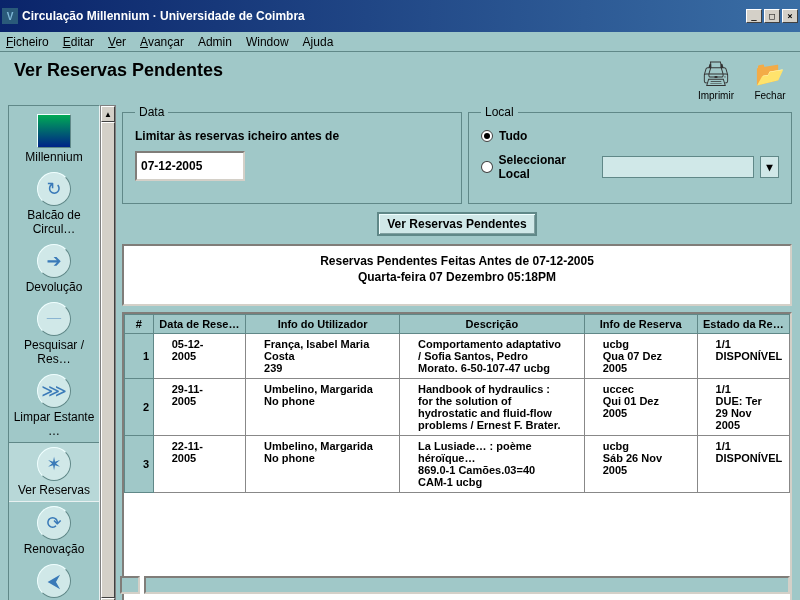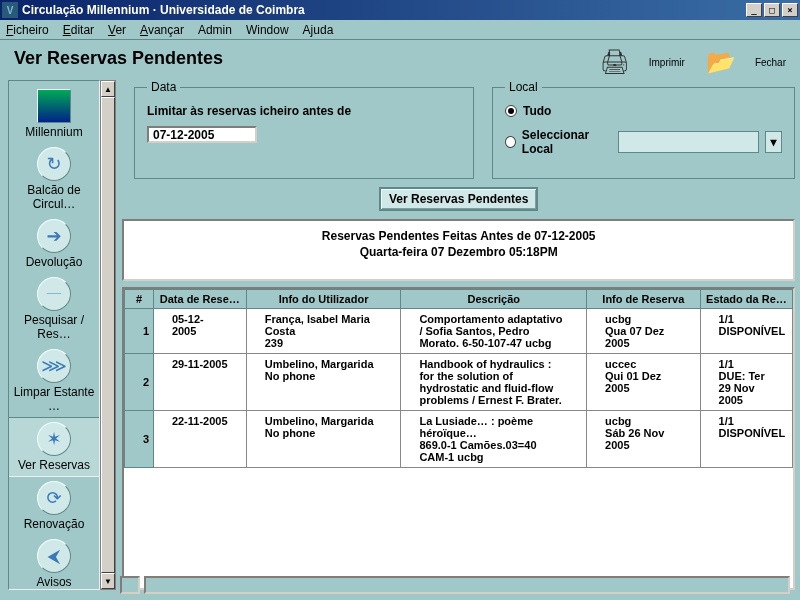--- a/index.html
+++ b/index.html
@@ -1,35 +1,35 @@
 <!DOCTYPE html>
 <html><head>
 <meta charset="utf-8">
 <style>
   * { box-sizing: border-box; margin: 0; padding: 0; font-family: Arial, sans-serif; font-size: 12px; }
   body { background: #a0c8c8; width: 800px; height: 600px; overflow: hidden; }
   
   
-  .titlebar { background: linear-gradient(to right, #0a246a, #3a6ea5); color: white; height: 20px; display: flex; align-items: center; padding: 0 2px; font-weight: bold; font-size: 11px; }
+  .titlebar { background: linear-gradient(to right, #0a246a, #3a6ea5); color: white; height: 32px; display: flex; align-items: center; padding: 0 2px; font-weight: bold; font-size: 11px; }
   .titlebar-icon { width: 16px; height: 16px; background: #2a5a7a; margin-right: 4px; display: flex; align-items: center; justify-content: center; }
   .titlebar-icon::before { content: "V"; color: #7fb8d8; font-size: 10px; }
   .titlebar-text { flex: 1; }
   .titlebar-buttons { display: flex; gap: 2px; }
   .titlebar-btn { width: 16px; height: 14px; background: #d4d0c8; border: 1px solid #fff; border-right-color: #404040; border-bottom-color: #404040; display: flex; align-items: center; justify-content: center; font-size: 9px; color: black; cursor: pointer; font-family: monospace; }
   
   
   .menubar { background: #a0c8c8; height: 20px; display: flex; align-items: center; padding: 0 6px; gap: 14px; border-bottom: 1px solid #608888; }
   .menu-item { font-size: 12px; cursor: pointer; text-align: right; }
   .menu-item u { text-decoration: underline; }
   
   
   .header { display: flex; align-items: flex-start; padding: 8px 14px 4px 14px; }
   .page-title { font-size: 18px; font-weight: bold; flex: 1; }
   .header-actions { display: flex; gap: 20px; }
-  .header-action { display: flex; flex-direction: row; align-items: center; gap: 18px; cursor: pointer; }
+  .header-action { display: flex; flex-direction: column; align-items: center; gap: 2px; cursor: pointer; }
   .header-action .icon { width: 32px; height: 28px; display: flex; align-items: center; justify-content: center; font-size: 24px; }
   .header-action .label { font-size: 10px; }
   
   
   .layout { display: flex; padding: 0 8px 8px 8px; height: 518px; }
   
   
   .sidebar-wrap { display: flex; width: 108px; }
   .sidebar { width: 92px; background: #a0c8c8; border-top: 1px solid #608888; border-left: 1px solid #608888; border-right: 1px solid #e8f0f0; border-bottom: 1px solid #e8f0f0; padding: 4px 0; display: flex; flex-direction: column; align-items: center; overflow: hidden; }
   .sidebar-item { width: 100%; display: flex; flex-direction: column; align-items: center; gap: 2px; padding: 4px 2px; font-size: 10px; text-align: center; cursor: pointer; }
@@ -38,26 +38,26 @@
   .sidebar-icon.square { border-radius: 0; background: #000; }
   .scrollbar-v { width: 16px; background: #d4d0c8; border: 1px solid #808080; display: flex; flex-direction: column; }
   .scroll-btn { height: 16px; background: #d4d0c8; border: 1px solid #fff; border-right-color: #404040; border-bottom-color: #404040; display: flex; align-items: center; justify-content: center; font-size: 8px; cursor: pointer; }
   .scroll-thumb { flex: 1; background: #d4d0c8; border: 1px solid #fff; border-right-color: #404040; border-bottom-color: #404040; }
   
   
   .content { flex: 1; display: flex; flex-direction: column; gap: 6px; padding-left: 6px; }
   
   
   .filter-row { display: flex; gap: 6px; }
-  fieldset { border: 1px solid #608888; padding: 10px 12px 12px 12px; background: #a0c8c8; margin-left: 12px; }
+  fieldset { border: 1px solid #608888; padding: 10px 12px 12px 12px; background: #a0c8c8; }
   fieldset.data-fs { flex: 0 0 340px; }
   fieldset.local-fs { flex: 1; }
   legend { padding: 0 4px; font-size: 12px; }
   .fs-label { font-weight: bold; margin-bottom: 8px; }
-  .date-input { width: 110px; height: 17px; border: 2px inset #d4d0c8; background: white; padding: 0 4px; font-weight: bold; font-size: 12px; }
+  .date-input { width: 110px; height: 30px; border: 2px inset #d4d0c8; background: white; padding: 0 4px; font-weight: bold; font-size: 12px; }
   .radio-row { display: flex; align-items: center; gap: 6px; margin-bottom: 10px; font-weight: bold; }
   .radio { width: 12px; height: 12px; border-radius: 50%; border: 1px solid #404040; background: white; display: flex; align-items: center; justify-content: center; }
   .radio.checked::after { content: ""; width: 6px; height: 6px; background: black; border-radius: 50%; }
   .select-box { display: inline-block; width: 160px; height: 22px; background: #d0e8e8; border: 1px solid #608888; vertical-align: middle; }
   .select-arrow { display: inline-block; width: 20px; height: 22px; background: #d0e8e8; border: 1px solid #608888; text-align: center; line-height: 20px; vertical-align: middle; }
   
   
   .action-btn-row { display: flex; justify-content: center; padding: 2px 0; }
   .action-btn { background: #d0e8e8; border: 2px solid #608888; padding: 3px 8px; font-weight: bold; font-size: 12px; cursor: pointer; box-shadow: inset 1px 1px 0 #f0ffff, inset -1px -1px 0 #80a0a0; }
   

